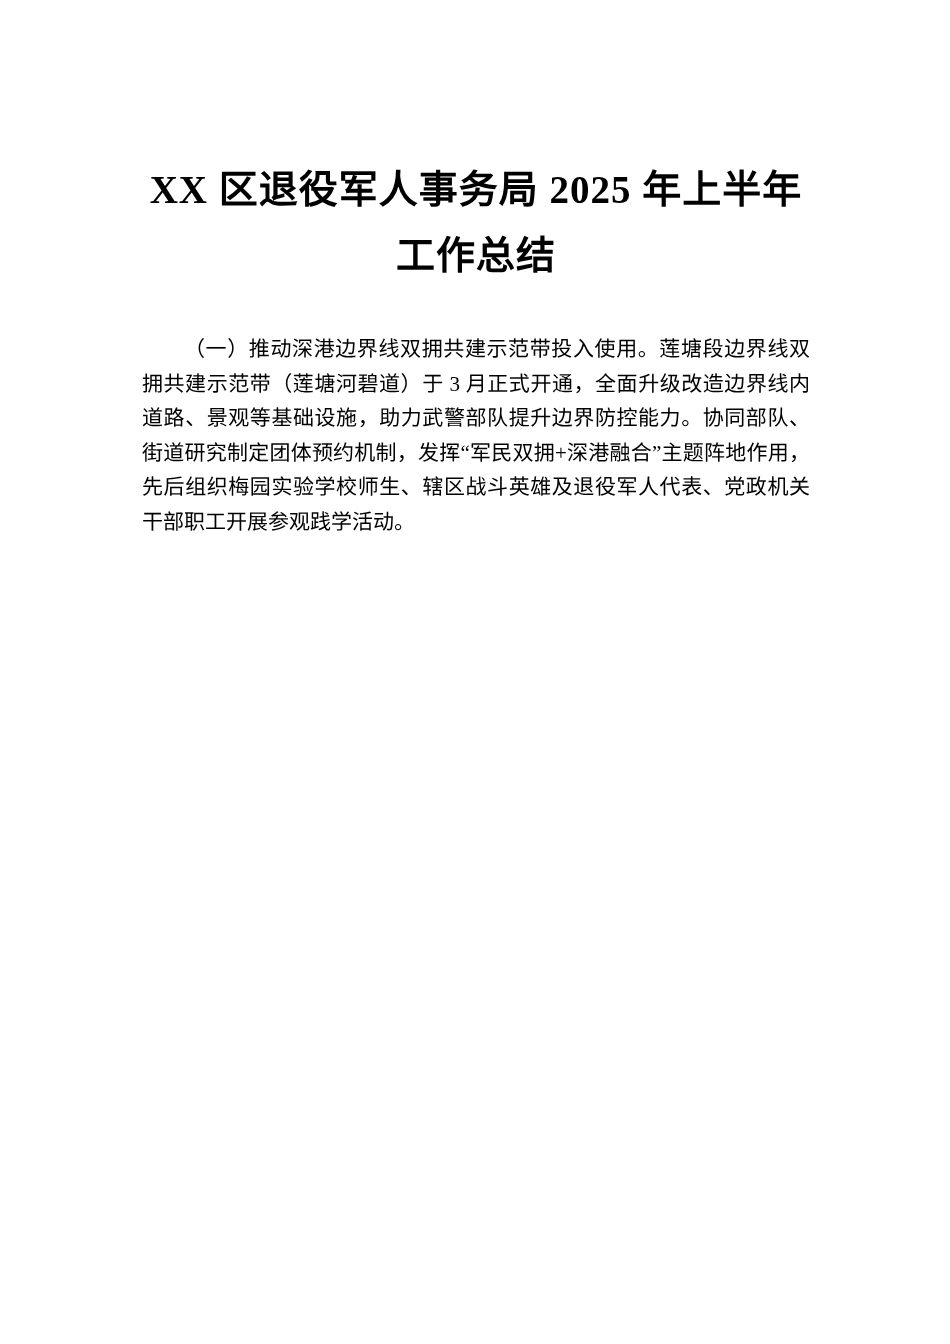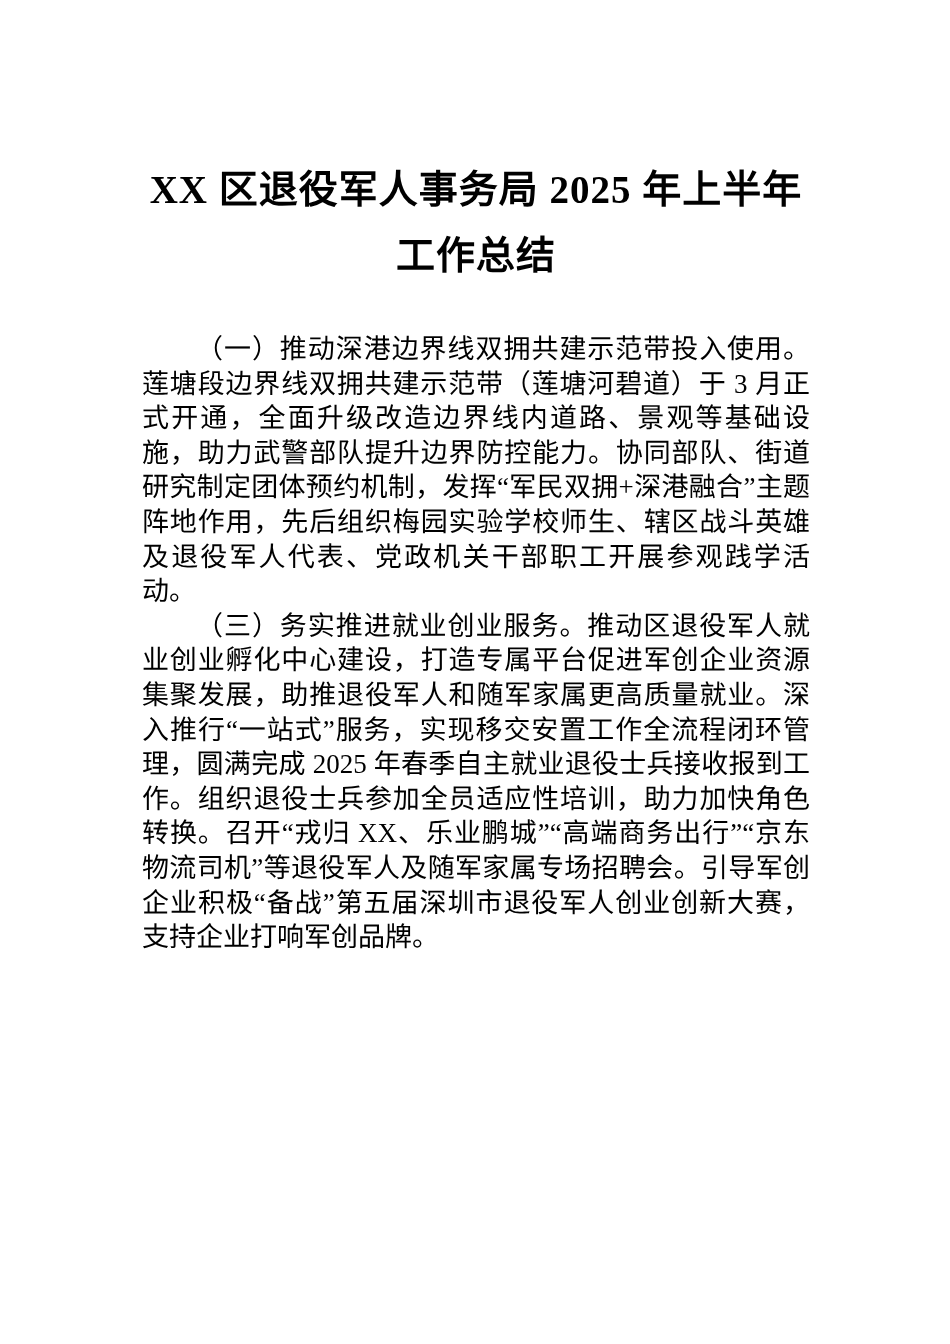--- a/index.html
+++ b/index.html
@@ -21,34 +21,33 @@
   .doc-title {
     font-size: 39px;
     line-height: 66px;
     text-align: center;
     font-weight: 600;
     letter-spacing: 1px;
     margin: 0;
   }
   .doc-body {
     margin-top: 43px;
-    font-size: 27px;
+    font-size: 21px;
     line-height: 34.6px;
     text-align: justify;
     text-justify: inter-ideograph;
   }
   .doc-body p {
     margin: 0;
     padding: 0;
     text-indent: 2em;
     word-break: break-all;
   }
 </style>
 </head>
 <body>
 
 <div class="page">
   <h1 class="doc-title">XX 区退役军人事务局 2025 年上半年工作总结</h1>
   <div class="doc-body">
     <p>（一）推动深港边界线双拥共建示范带投入使用。莲塘段边界线双拥共建示范带（莲塘河碧道）于 3 月正式开通，全面升级改造边界线内道路、景观等基础设施，助力武警部队提升边界防控能力。协同部队、街道研究制定团体预约机制，发挥“军民双拥+深港融合”主题阵地作用，先后组织梅园实验学校师生、辖区战斗英雄及退役军人代表、党政机关干部职工开展参观践学活动。</p>
-    <p>（三）务实推进就业创业服务。推动区退役军人就业创业孵化中心建设，打造专属平台促进军创企业资源集聚发展，助推退役军人和随军家属更高质量就业。深入推行“一站式”服务，实现移交安置工作全流程闭环管理，圆满完成 2025 年春季自主就业退役士兵接收报到工作。组织退役士兵参加全员适应性培训，助力加快角色转换。召开“戎归 XX、乐业鹏城”“高端商务出行”“京东物流司机”等退役军人及随军家属专场招聘会。引导军创企业积极“备战”第五届深圳市退役军人创业创新大赛，支持企业打响军创品牌。</p>
   </div>
 </div>
 
 </body></html>

